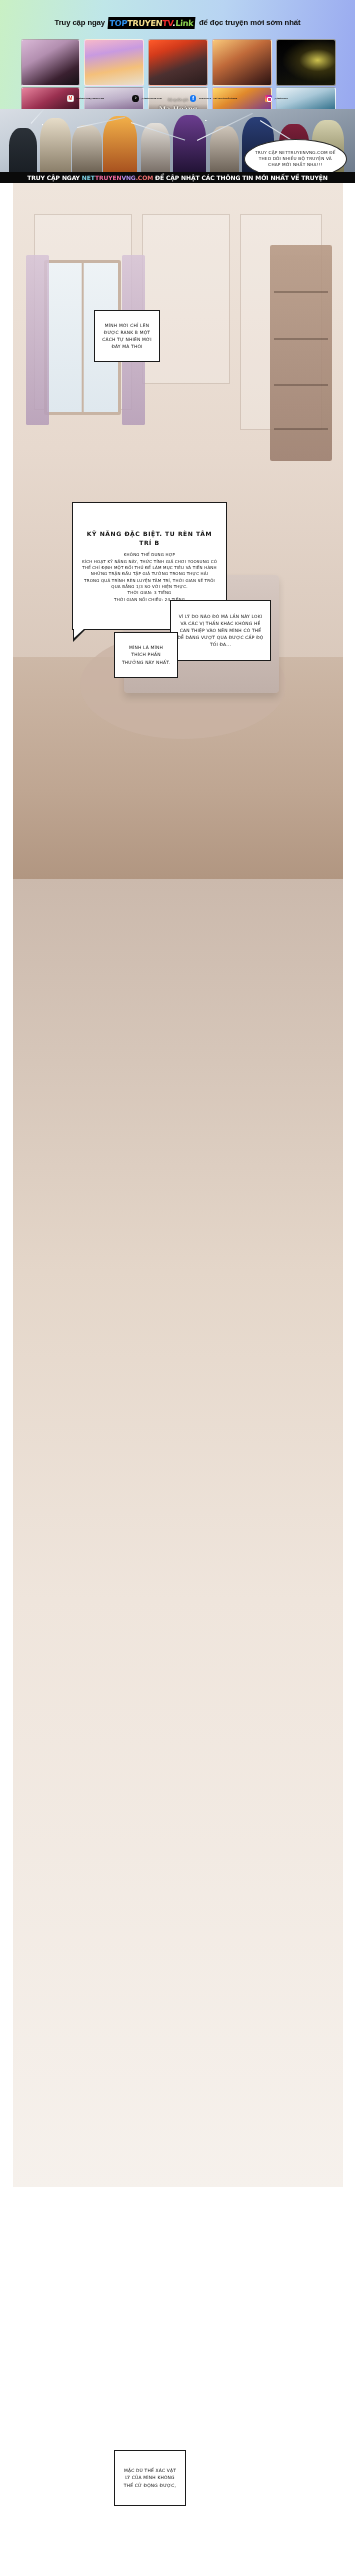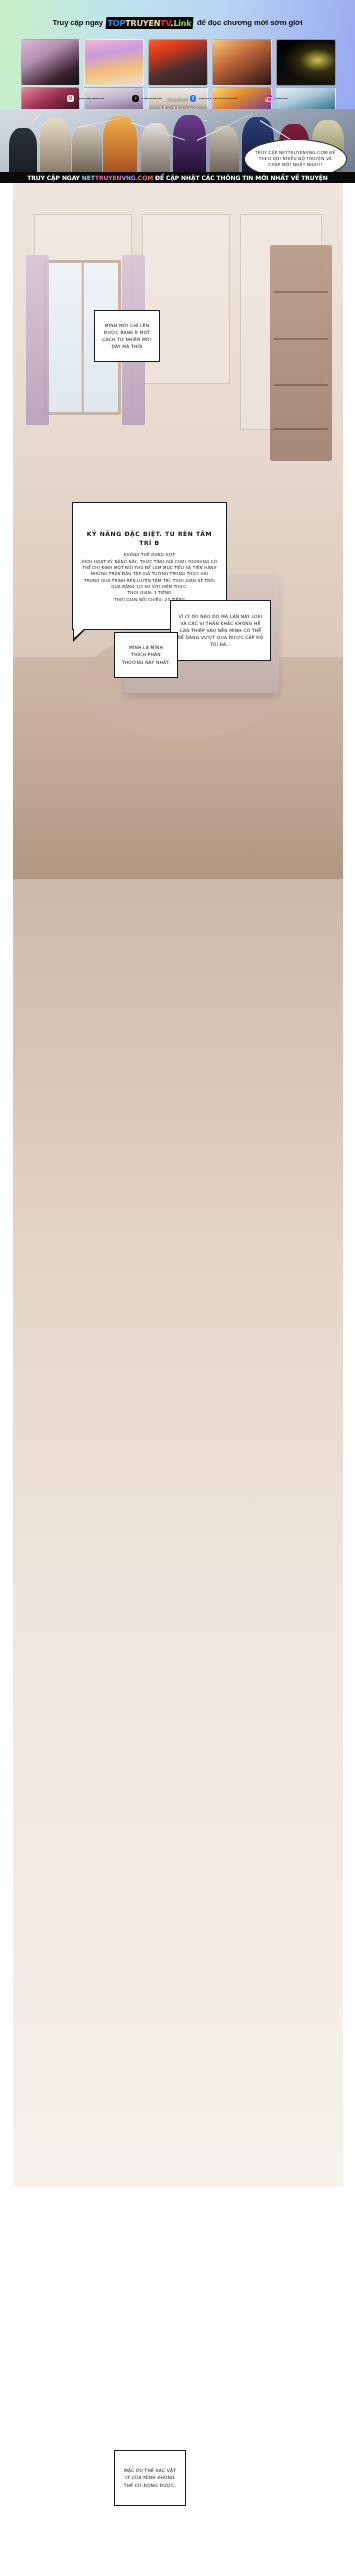--- a/index.html
+++ b/index.html
@@ -182,21 +182,21 @@
 </style>
 </head>
 <body>
 
 <div class="ad1">
   <div class="ad1-head">
     <span>Truy cập ngay</span>
     <span class="brandwrap">
       <span class="b-top">TOP</span><span class="b-truyen">TRUYEN</span><span class="b-tv">TV</span><span class="b-dot">.</span><span class="b-link">Link</span>
     </span>
-    <span>để đọc chương mới sớm giới</span>
+    <span>để đọc truyện mới sớm nhất</span>
   </div>
 
   <div class="thumbrow r1">
     <div class="thumb t1"></div>
     <div class="thumb t2"></div>
     <div class="thumb t3"></div>
     <div class="thumb t4"></div>
     <div class="thumb t5"></div>
   </div>
 

